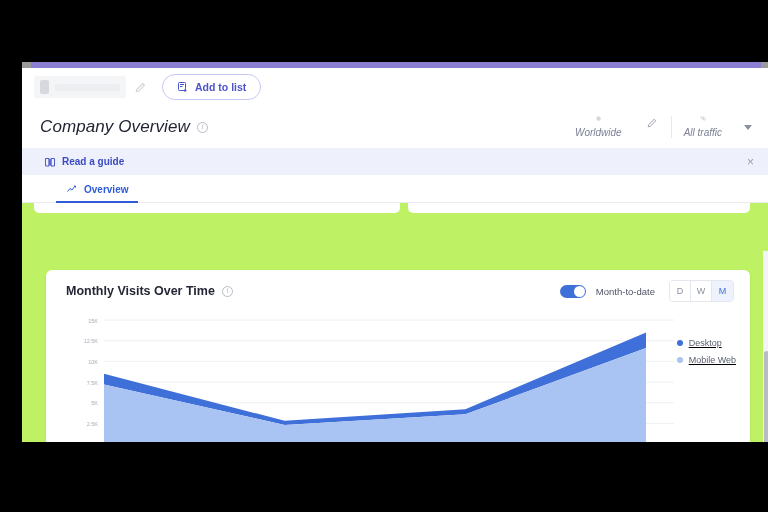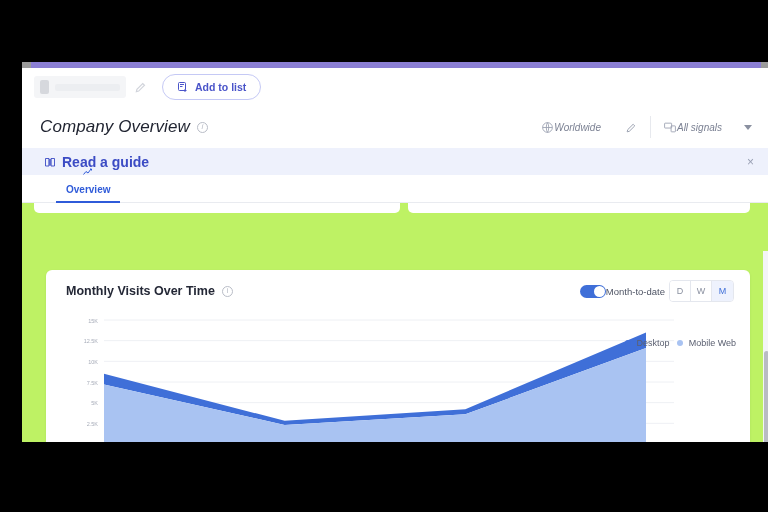--- a/index.html
+++ b/index.html
@@ -104,44 +104,45 @@
     line-height: 1;
   }
   .title-right {
     margin-left: auto;
     display: flex; align-items: center;
     gap: 0px;
     color: #7b8193;
     font-size: 10px;
   }
   .seg {
-    display: flex; align-items: center; 
+    display: flex; align-items: center; gap: 6px;
     padding: 0 12px;
     height: 22px;
+    flex-direction: column;
   }
   .seg.div { border-right: 1px solid #e7e9ee; }
   .caret {
     width: 0; height: 0;
     border-left: 4px solid transparent;
     border-right: 4px solid transparent;
     border-top: 5px solid #8a90a0;
     margin-left: 10px; margin-right: 4px;
   }
 
   
   .guide {
     position: absolute; left: 0; top: 86px;
     width: 100%; height: 27px;
     background: #eef1fc;
     display: flex; align-items: center;
     padding: 0 12px 0 22px;
   }
   .guide-link {
     display: flex; align-items: center; gap: 6px;
-    color: #3b4bc4; font-size: 14px; font-weight: bold;
+    color: #3b4bc4; font-size: 10px; font-weight: bold;
     cursor: pointer;
   }
   .guide-x {
     margin-left: auto;
     color: #9aa0b4; font-size: 12px;
     cursor: pointer; line-height: 1;
     padding: 2px 4px;
   }
 
   
@@ -153,21 +154,20 @@
     padding-left: 34px;
     border-bottom: 1px solid #e9ebf0;
   }
   .tab {
     display: flex; align-items: center; gap: 6px;
     font-size: 10px;
     padding: 0 10px 7px 10px;
     color: #6e7486;
     cursor: pointer;
     position: relative;
-    flex-direction: column;
   }
   .tab.active { color: #2f5bd9; font-weight: bold; }
   .tab.active::after {
     content: ''; position: absolute;
     left: 0; right: 0; bottom: -1px; height: 2px;
     background: #2f5bd9;
   }
 
   
   .body {
@@ -197,21 +197,21 @@
   .card-head {
     display: flex; align-items: center;
     height: 42px; padding: 0 16px 0 20px;
   }
   .card-title {
     font-size: 12.5px; color: #242836;
     font-weight: bold;
   }
   .card-head-right {
     margin-left: auto;
-    display: flex; align-items: center; 
+    display: flex; align-items: center; gap: 10px;
   }
   .toggle {
     width: 26px; height: 13px;
     background: #3f6fd8; border-radius: 7px;
     position: relative; cursor: pointer;
     flex: none;
   }
   .toggle::after {
     content: ''; position: absolute;
     right: 1px; top: 1px;
@@ -233,21 +233,21 @@
     background: #fff; cursor: pointer;
     border-right: 1px solid #e4e7ee;
   }
   .segbtn:last-child { border-right: none; }
   .segbtn.on { background: #eef2fd; color: #3f6fd8; }
 
   
   .chart-wrap { position: relative; width: 100%; height: 168px; }
   .legend {
     position: absolute; right: 14px; top: 26px;
-    display: flex; flex-direction: row; gap: 7px;
+    display: flex; flex-direction: column; gap: 7px; text-decoration: underline;
   }
   .lg-item { display: flex; align-items: center; gap: 6px; font-size: 9px; color: #5b6071; }
   .lg-dot { width: 6px; height: 6px; border-radius: 50%; }
 
   
   .blackbar-top { position: absolute; left:0; top:0; width:768px; height:62px; background:#000; }
   .blackbar-bot { position: absolute; left:0; top:442px; width:768px; height:70px; background:#000; }
   .blackbar-l { position:absolute; left:0; top:0; width:10px; height:512px; background:#000; }
   .blackbar-r { position:absolute; left:758px; top:0; width:10px; height:512px; background:#000; }
 
@@ -302,21 +302,21 @@
         <div class="seg div">
           <svg width="13" height="13" viewBox="0 0 24 24" fill="none" stroke="#9aa0b0" stroke-width="1.8">
             <path d="M4 20l4-1 10-10-3-3L5 16z"></path>
           </svg>
         </div>
         <div class="seg">
           <svg width="14" height="13" viewBox="0 0 24 24" fill="none" stroke="#9aa0b0" stroke-width="1.6">
             <rect x="2" y="4" width="13" height="9" rx="1"></rect>
             <rect x="14" y="9" width="8" height="11" rx="1"></rect>
           </svg>
-          <span>All signals</span>
+          <span>All traffic</span>
         </div>
         <div class="caret"></div>
       </div>
     </div>
 
     <div class="guide">
       <div class="guide-link">
         <svg width="12" height="12" viewBox="0 0 24 24" fill="none" stroke="#3b4bc4" stroke-width="1.8">
           <path d="M3 5h7v15H3zM14 5h7v15h-7zM10.5 6v13M13.5 6v13"></path>
         </svg>

